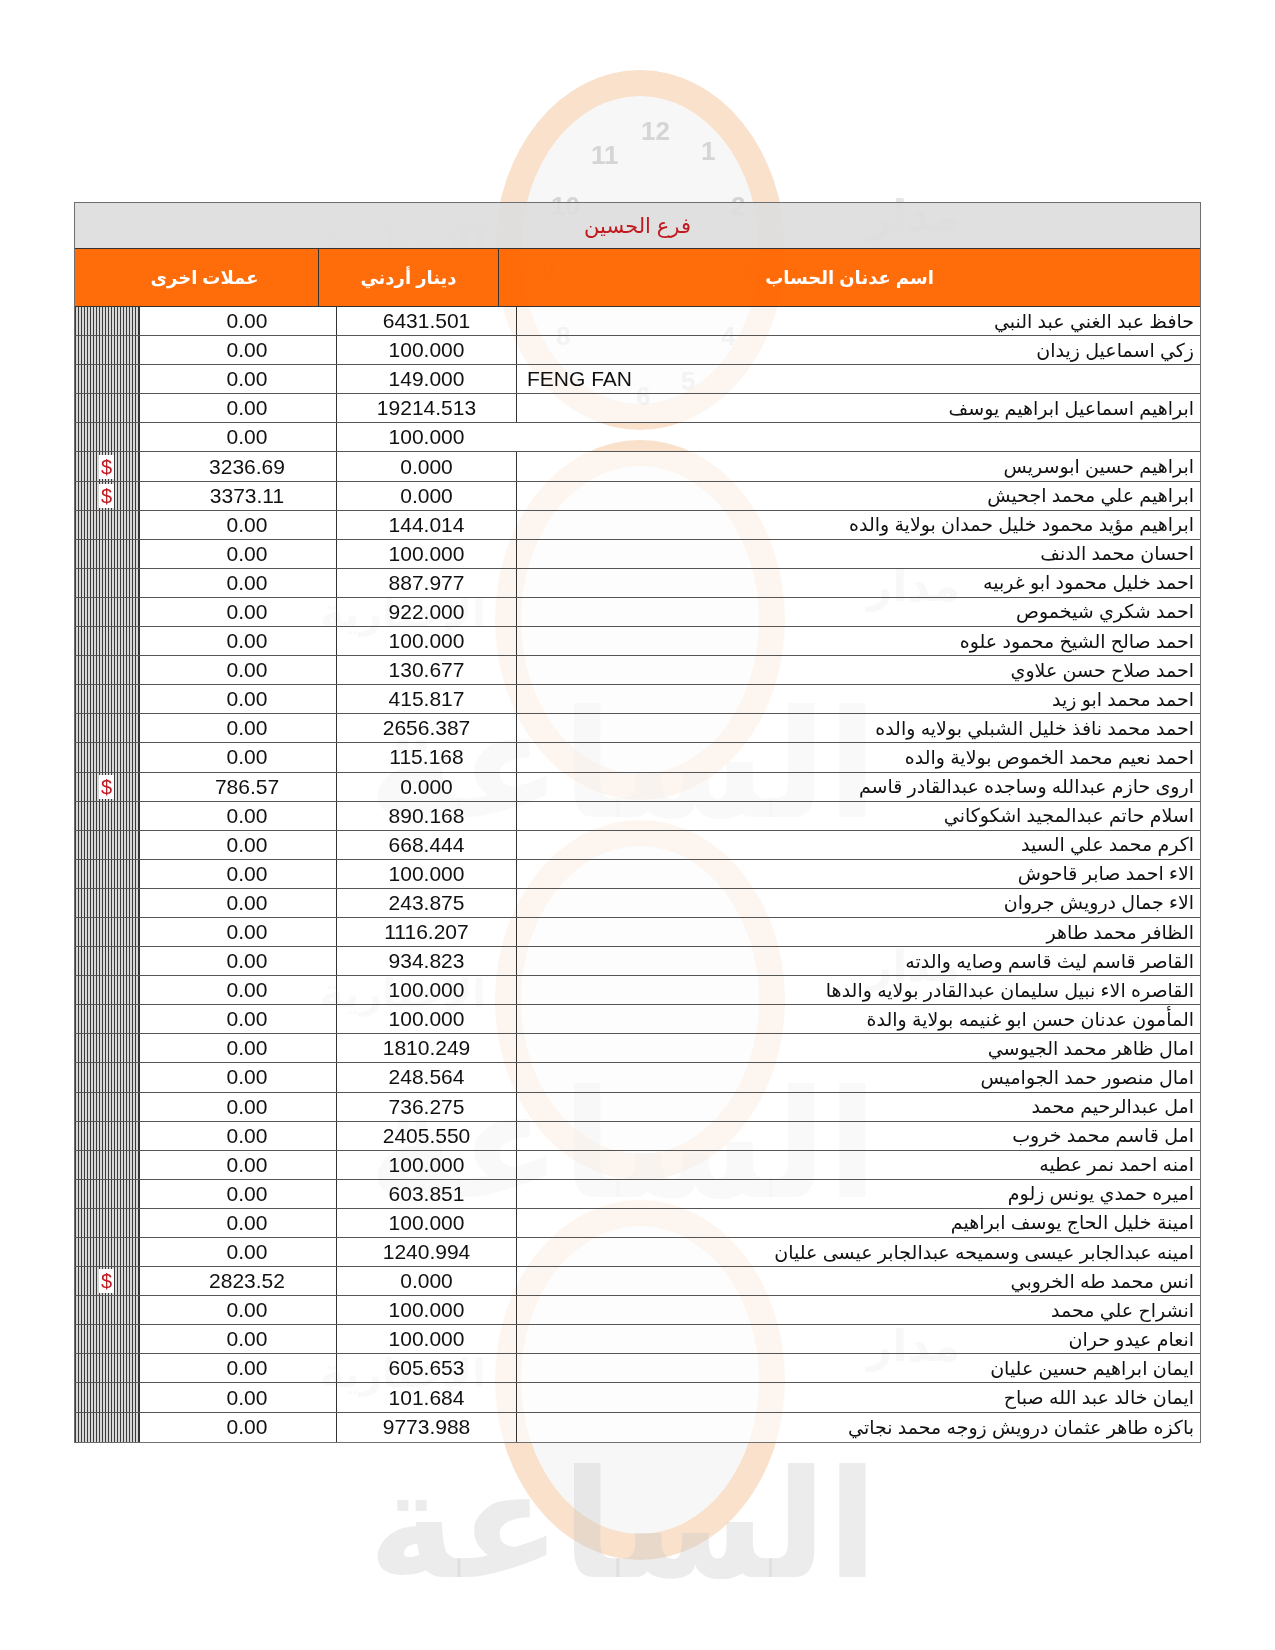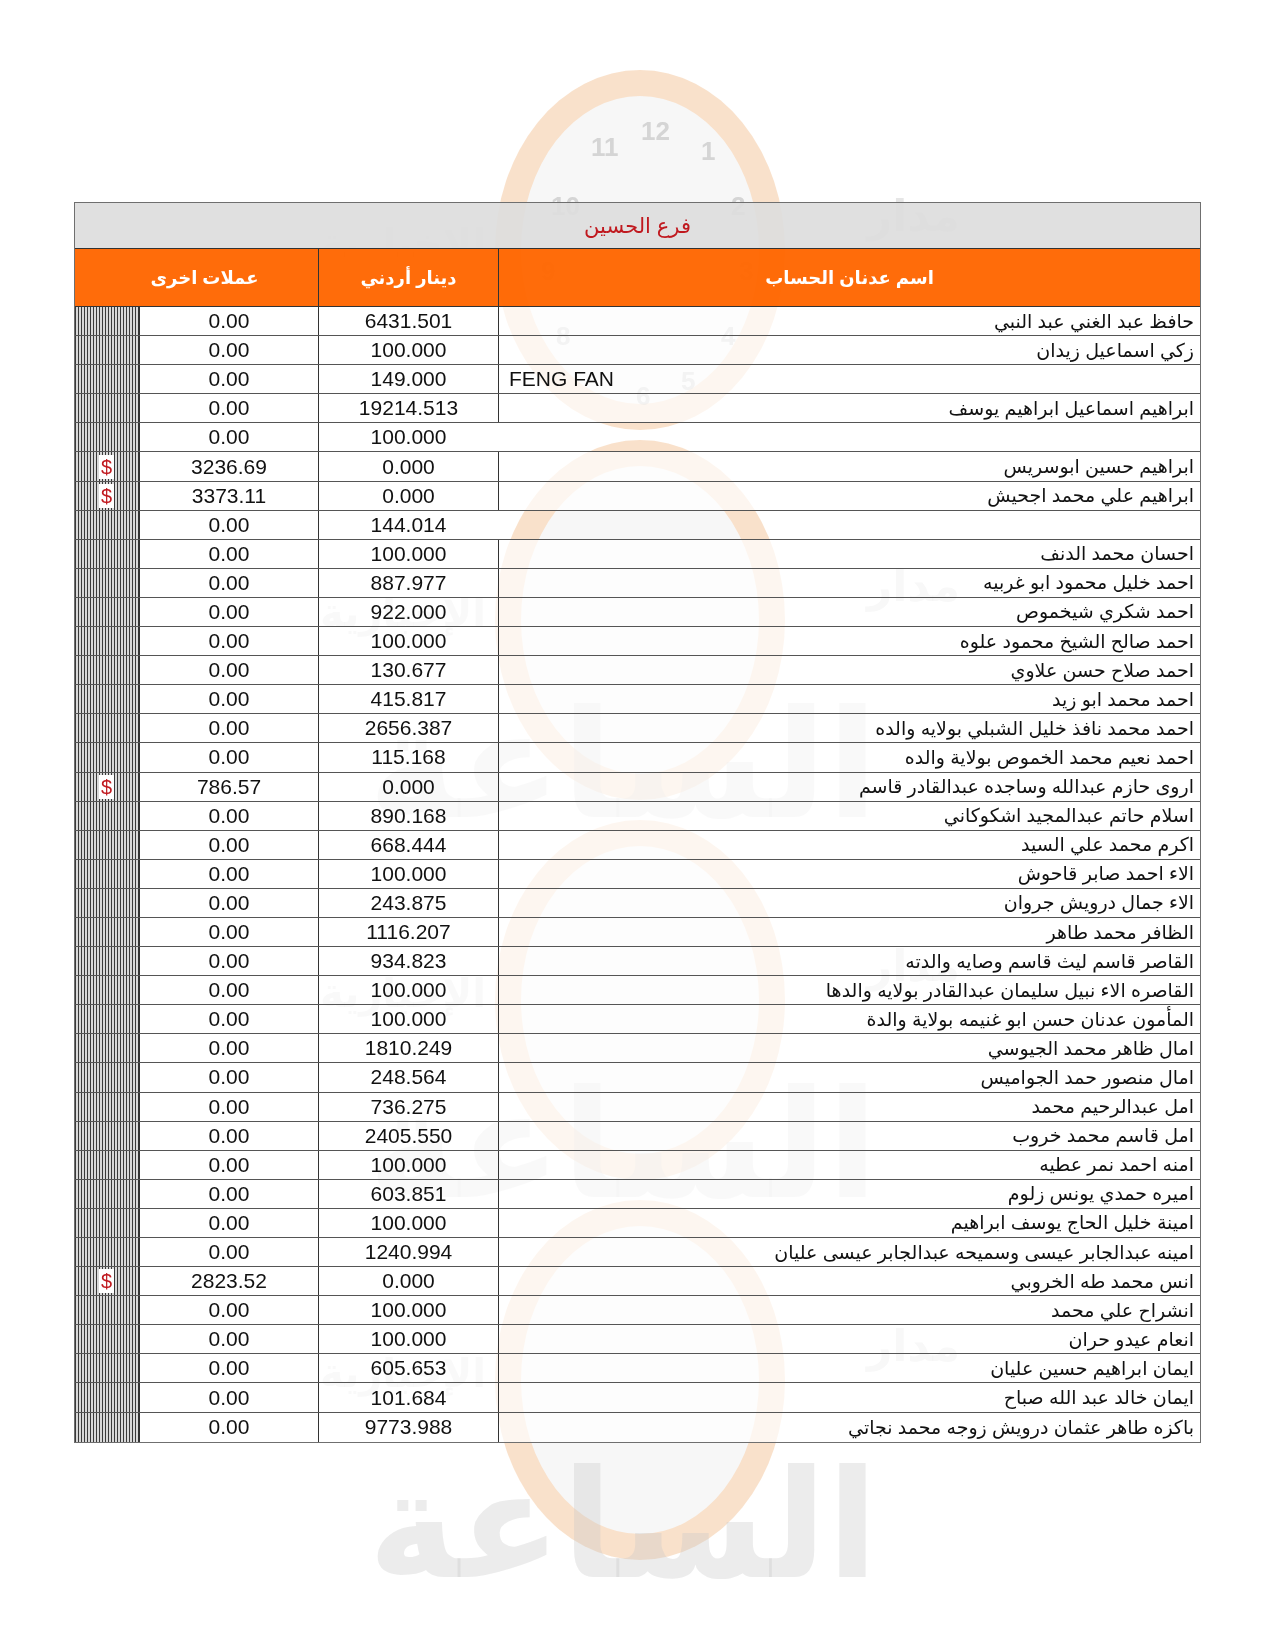--- a/index.html
+++ b/index.html
@@ -56,41 +56,41 @@
     }
     .cell.c-stripe {
       justify-content: center;
       background: repeating-linear-gradient(90deg, #3a3a3a 0px, #3a3a3a 1px, #d8d8d8 1px, #d8d8d8 3px);
       border-right: 2px solid #333;
     }
     .dollar {
       background: #ffffff; color: #c0191f; font-size: 20px; padding: 0 2px; line-height: 24px;
     }
     .cell.c-other, .cell.c-jod { justify-content: center; }
-    .cell.c-other { border-left: none; }
+    .cell.c-other { border-left: none; margin-left: 18px; }
     .cell.c-name { justify-content: flex-start; direction: rtl; padding-right: 6px; font-size: 19px; }
     .cell.c-name.latin { direction: ltr; justify-content: flex-start; padding-left: 10px; font-size: 21px; }
   </style>
 </head>
 <body>
 
 <div class="watermark">
   <div class="wm-group" style="top:70px;">
     <div class="wm-ring">
       <span class="wm-num" style="left:120px;top:20px;">12</span>
       <span class="wm-num" style="left:180px;top:40px;">1</span>
       <span class="wm-num" style="left:210px;top:95px;">2</span>
       <span class="wm-num" style="left:218px;top:160px;">3</span>
       <span class="wm-num" style="left:200px;top:225px;">4</span>
       <span class="wm-num" style="left:160px;top:270px;">5</span>
       <span class="wm-num" style="left:115px;top:285px;">6</span>
       <span class="wm-num" style="left:35px;top:225px;">8</span>
       <span class="wm-num" style="left:20px;top:160px;">9</span>
       <span class="wm-num" style="left:30px;top:95px;">10</span>
-      <span class="wm-num" style="left:70px;top:36px;">11</span>
+      <span class="wm-num" style="left:70px;top:44px;">11</span>
     </div>
     <div class="wm-text-right">مدار</div>
     <div class="wm-text-left">الإخبارية</div>
   </div>
   <div class="wm-group" style="top:440px;">
     <div class="wm-ring"></div>
     <div class="wm-text-right">مدار</div>
     <div class="wm-text-left">الإخبارية</div>
     <div class="wm-big">الساعة</div>
   </div>
@@ -160,20 +160,21 @@
           <span class="dollar">$</span>
         </div>
         <div class="cell c-other">3373.11</div>
         <div class="cell c-jod">0.000</div>
         <div class="cell c-name">ابراهيم علي محمد اجحيش</div>
       </div>
       <div class="row">
         <div class="cell c-stripe"></div>
         <div class="cell c-other">0.00</div>
         <div class="cell c-jod">144.014</div>
+        <div class="cell c-name">ابراهيم مؤيد محمود خليل حمدان بولاية والده</div>
       </div>
       <div class="row">
         <div class="cell c-stripe"></div>
         <div class="cell c-other">0.00</div>
         <div class="cell c-jod">100.000</div>
         <div class="cell c-name">احسان محمد الدنف</div>
       </div>
       <div class="row">
         <div class="cell c-stripe"></div>
         <div class="cell c-other">0.00</div>

